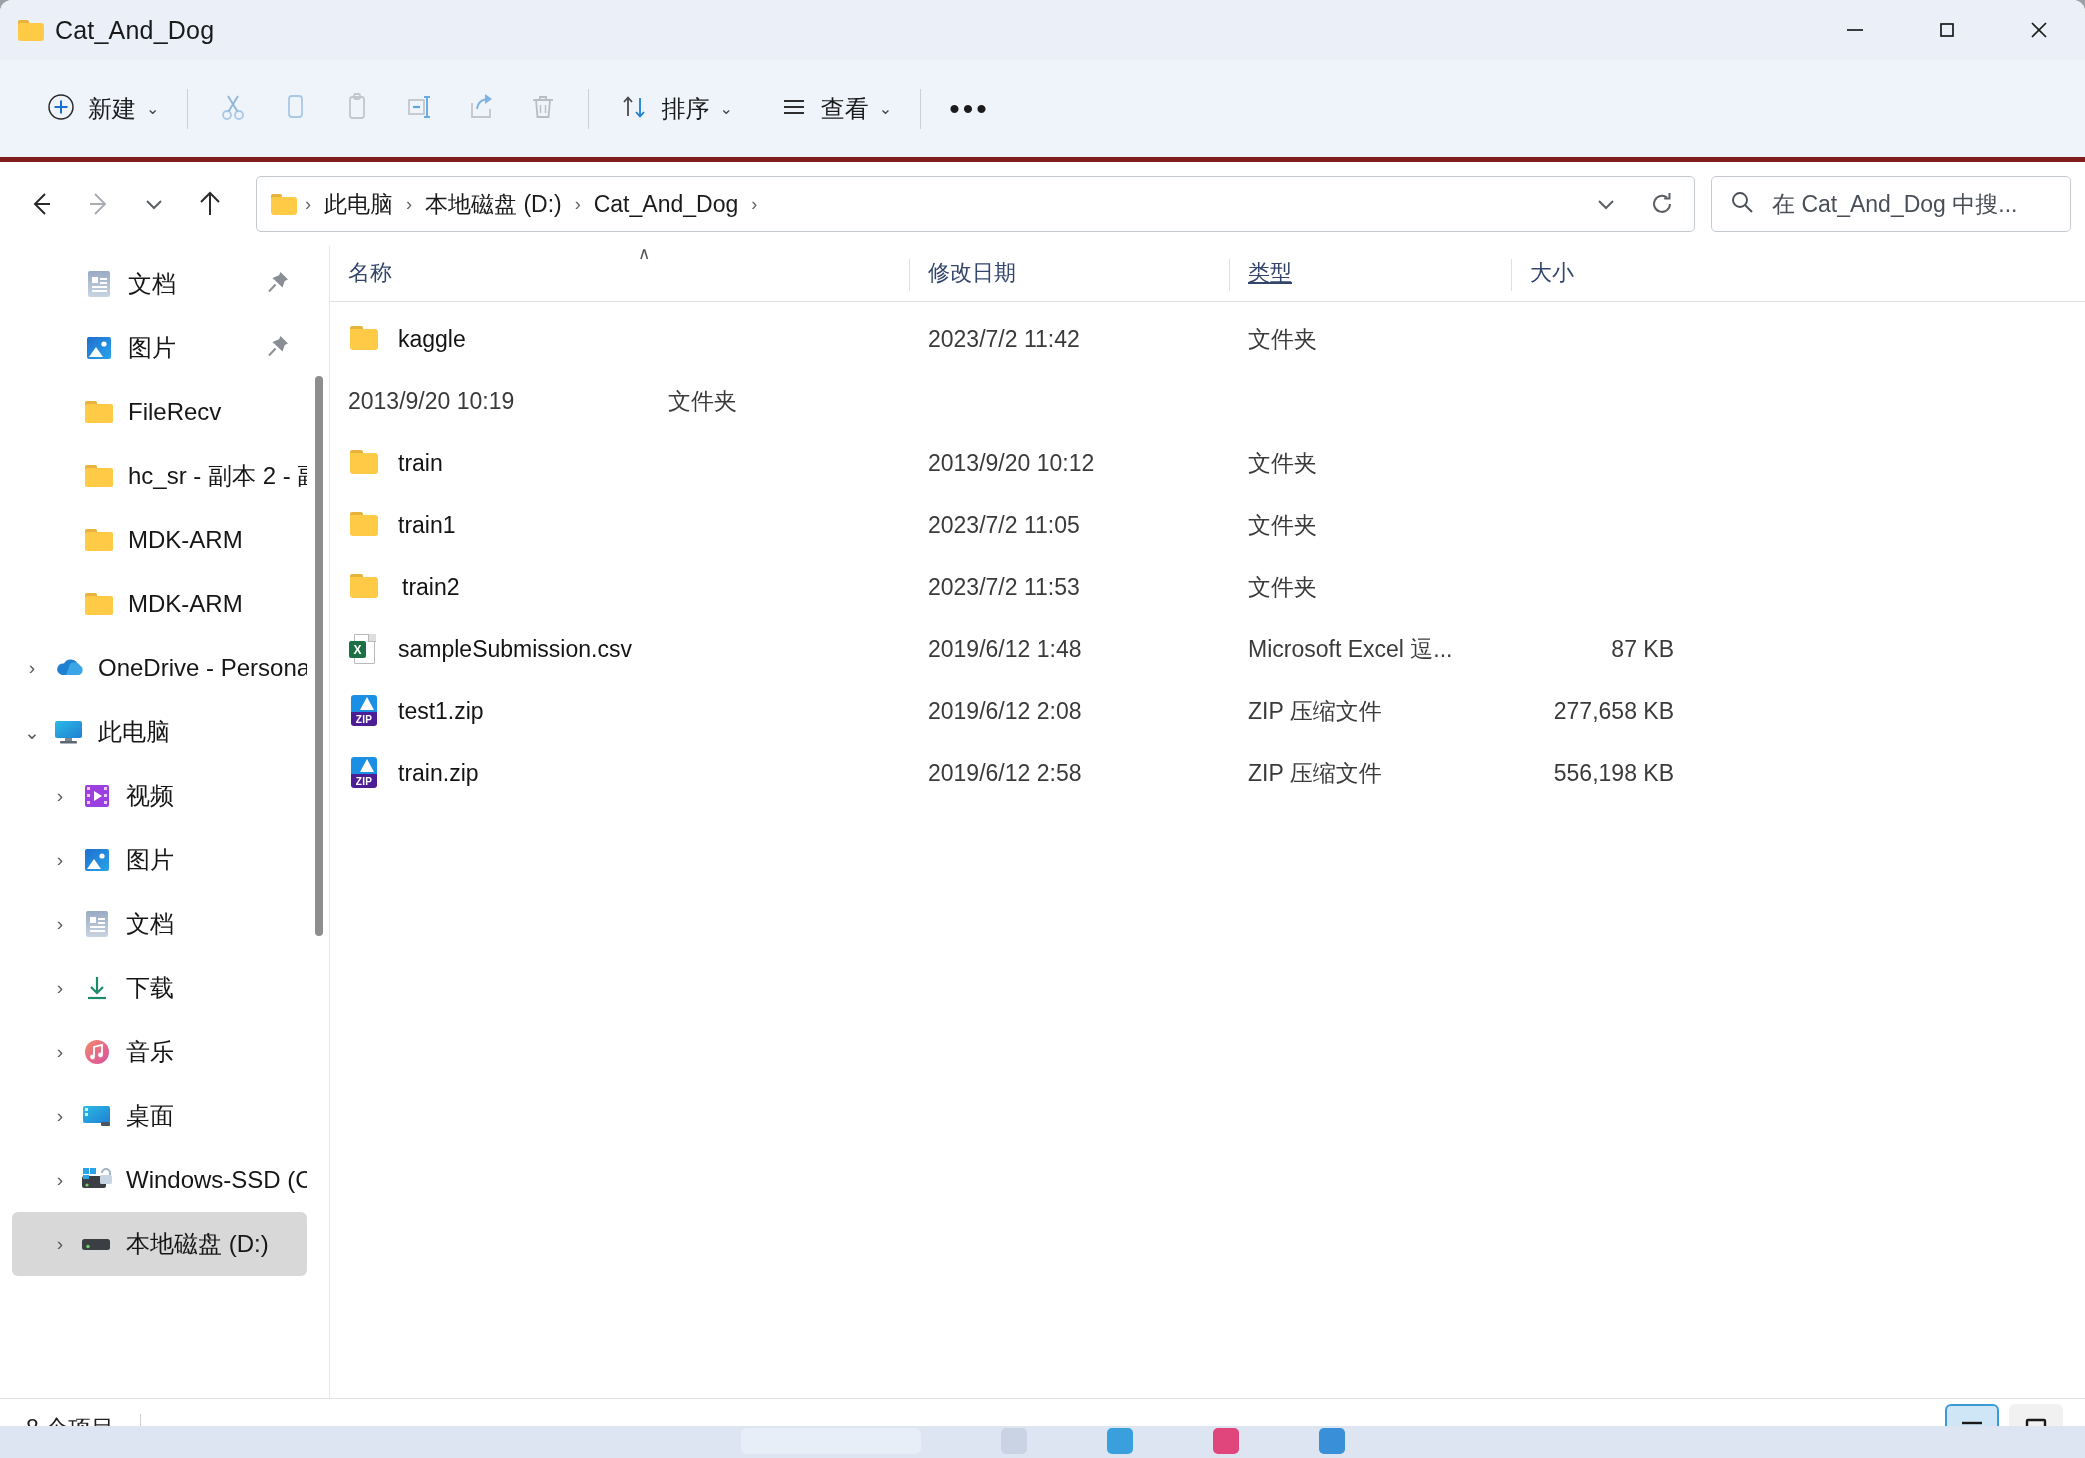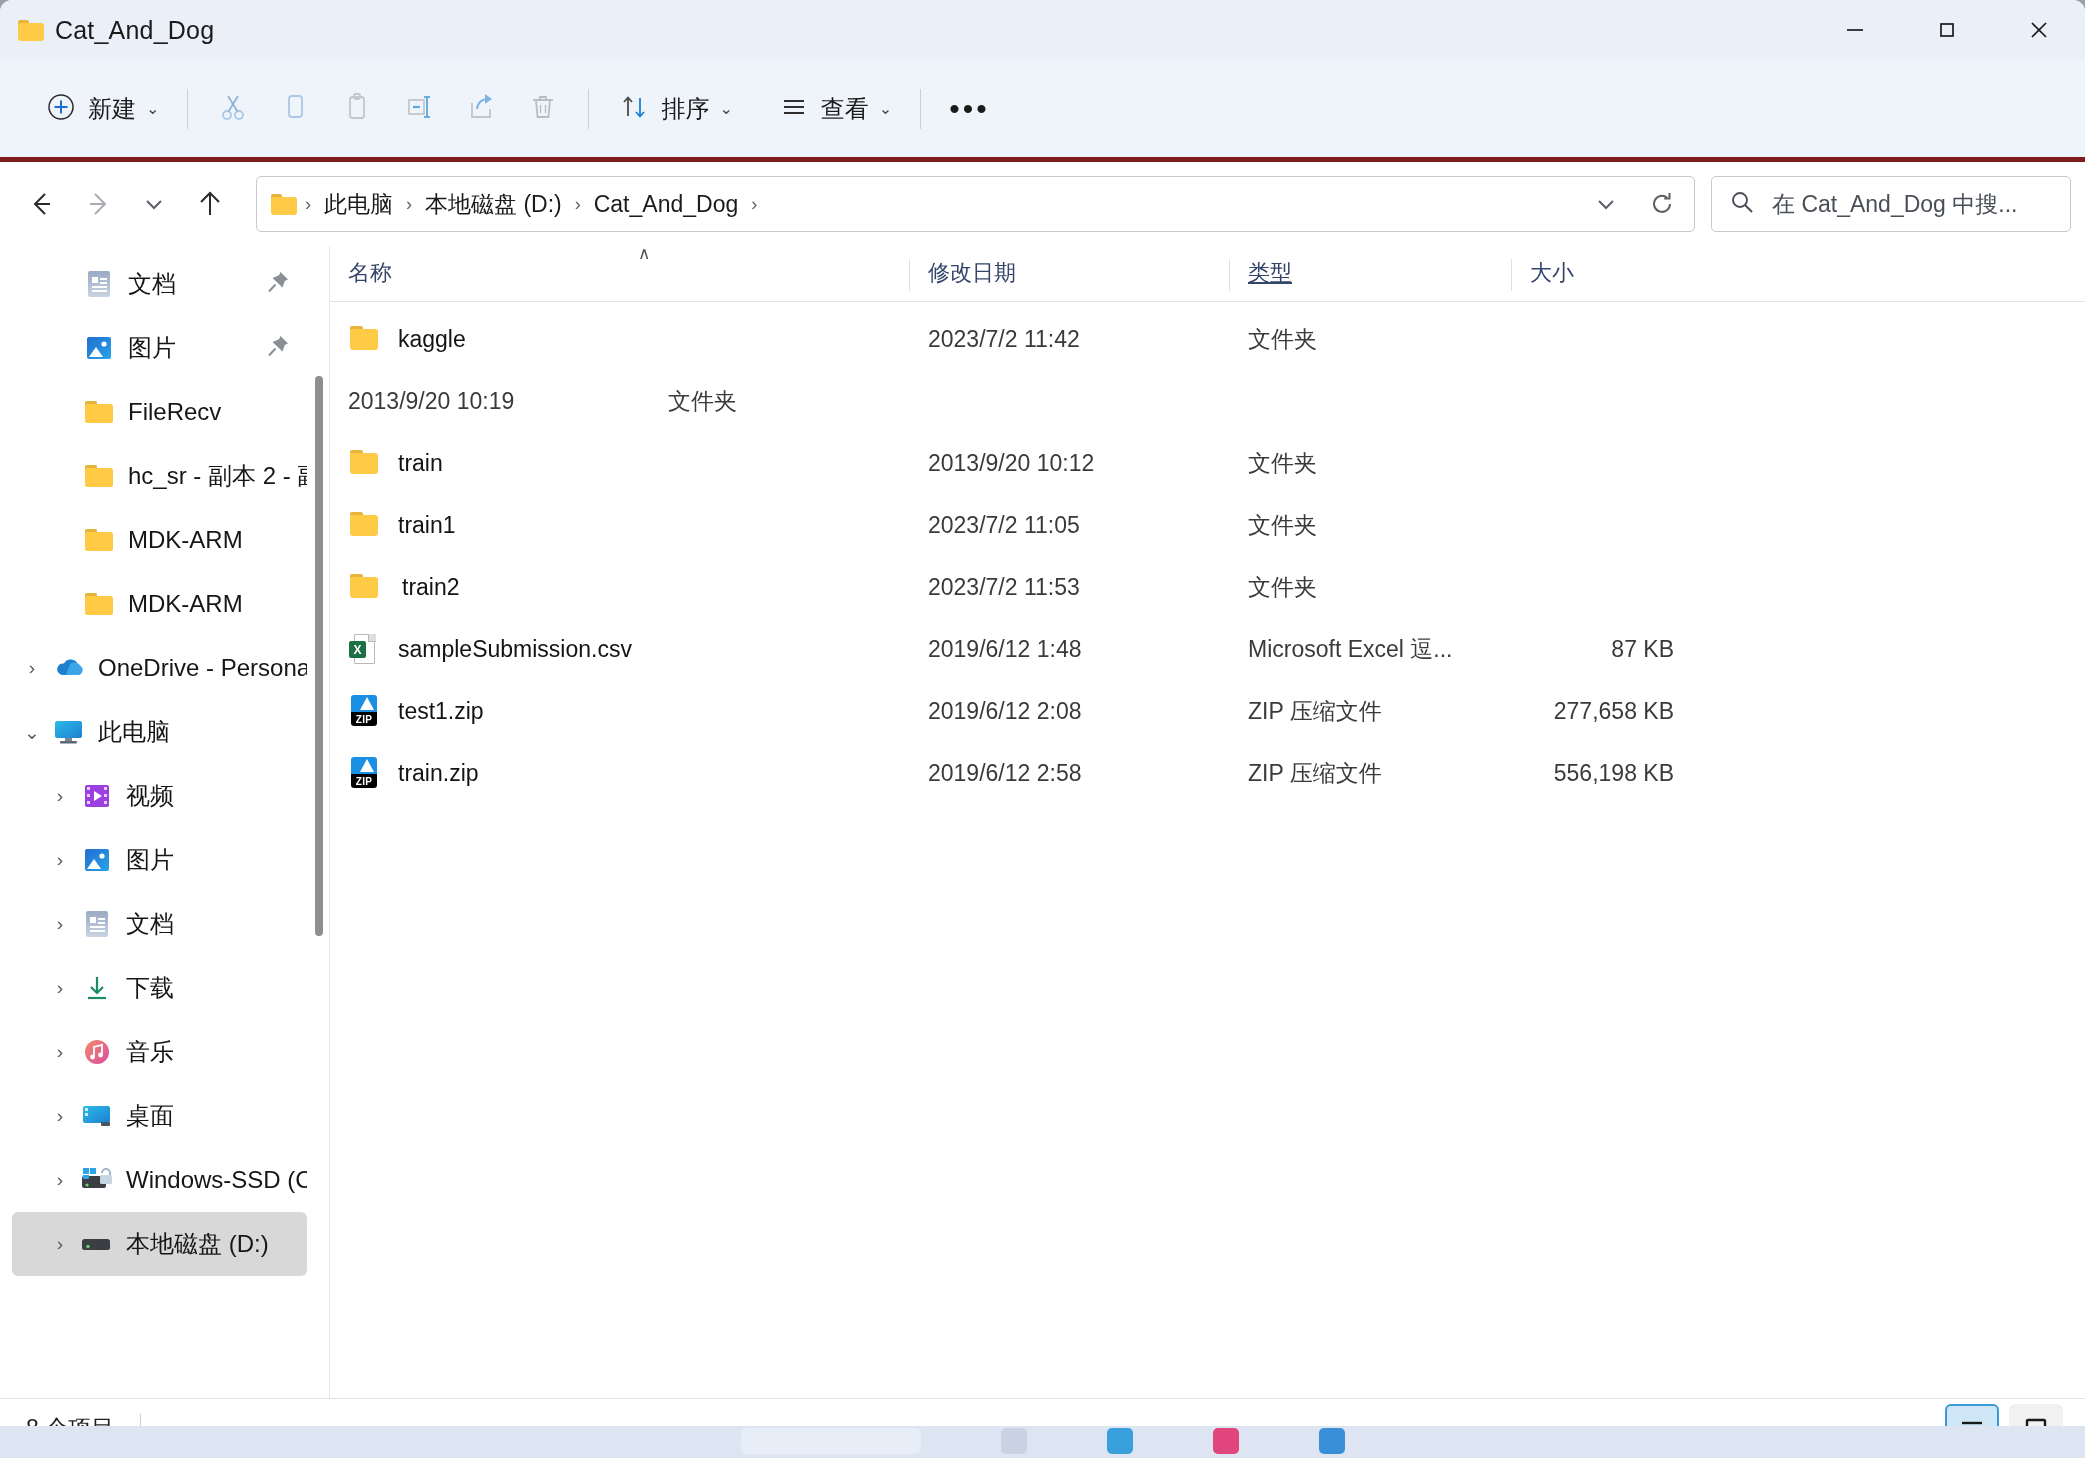--- a/index.html
+++ b/index.html
@@ -155,21 +155,21 @@
   
   .fi-folder .tab { position: absolute; left: 2px; top: 3px; width: 13px; height: 5px; background: #e8b33c; border-radius: 2px 2px 0 0; }
   .fi-folder .body { position: absolute; left: 2px; top: 6px; width: 28px; height: 21px; background: #ffca45; border-radius: 1px 3px 3px 3px; }
   
   .fi-csv .page { position: absolute; left: 6px; top: 1px; width: 21px; height: 30px; background: #fff; border: 1.5px solid #b9b9b9; border-radius: 1px; }
   .fi-csv .fold { position: absolute; right: 6px; top: 1px; width: 8px; height: 8px; background: #dedede; border-left: 1.5px solid #b9b9b9; border-bottom: 1.5px solid #b9b9b9; }
   .fi-csv .xbox { position: absolute; left: 1px; top: 8px; width: 17px; height: 17px; background: #1d7044; border-radius: 2px; color: #fff; font-size: 12px; font-weight: bold; display: flex; align-items: center; justify-content: center; font-family: "Liberation Sans", sans-serif; }
   
   .fi-zip .top { position: absolute; left: 3px; top: 0px; width: 26px; height: 18px; background: #1a8fe3; border-radius: 3px 3px 0 0; }
   .fi-zip .arrow { position: absolute; left: 12px; top: 2px; width: 0; height: 0; border-left: 7px solid transparent; border-right: 7px solid transparent; border-bottom: 13px solid #fff; }
-  .fi-zip .bot { position: absolute; left: 3px; top: 17px; width: 26px; height: 14px; background: #000000; border-radius: 0 0 3px 3px; display: flex; align-items: center; justify-content: center; color: #fff; font-size: 10px; font-weight: bold; letter-spacing: .3px; }
+  .fi-zip .bot { position: absolute; left: 3px; top: 17px; width: 26px; height: 14px; background: #4c1d95; border-radius: 0 0 3px 3px; display: flex; align-items: center; justify-content: center; color: #fff; font-size: 10px; font-weight: bold; letter-spacing: .3px; }
   
   .statusbar {
     height: 60px; flex: none;
     display: flex; align-items: center;
     border-top: 1px solid #e2e2e2;
     padding-left: 26px; background: #ffffff;
     position: relative;
   }
   .status-txt { font-size: 23px; color: #1f1f1f; }
   .status-sep { width: 1px; height: 30px; background: #cfcfcf; margin-left: 26px; }

